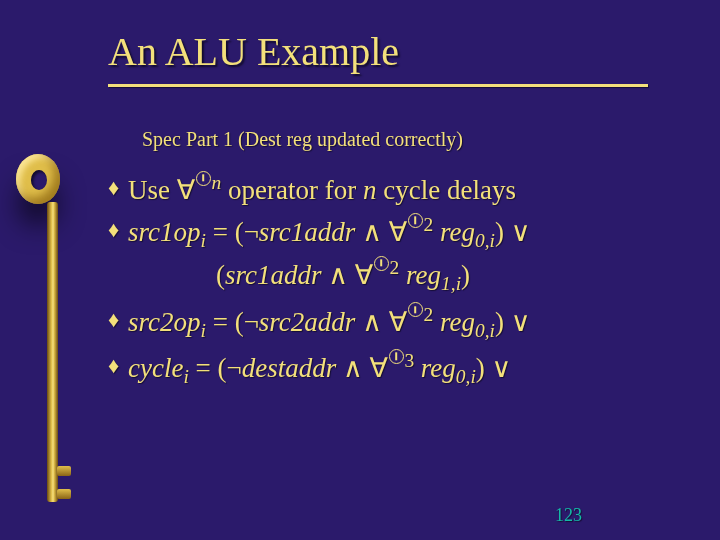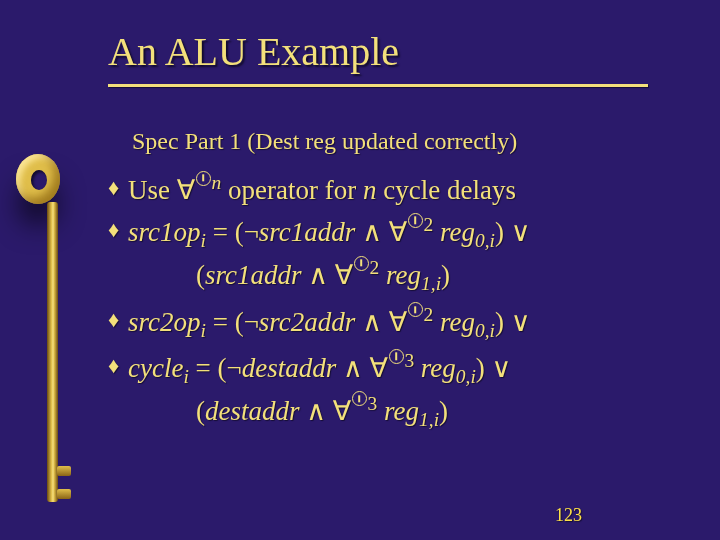--- a/index.html
+++ b/index.html
@@ -1,26 +1,26 @@
 <!DOCTYPE html>
 <html><head>
 <meta charset="utf-8">
 <style>
   html,body{margin:0;padding:0}
   body{width:720px;height:540px;background:#2b1a6b;font-family:"Times New Roman",Times,serif;color:#f3e07b;position:relative;overflow:hidden}
   .slide{position:relative;width:606px;height:540px;box-sizing:border-box}
   .title{position:absolute;left:108px;top:28px;font-size:40px;font-weight:400;text-shadow:2px 2px 2px rgba(0,0,0,.6)}
   .rule{position:absolute;left:108px;top:84px;width:540px;height:3px;background:#f3e07b;box-shadow:1px 1px 1px rgba(0,0,0,.5)}
-  .subtitle{position:absolute;left:132px;top:128px;font-size:24px;text-shadow:1px 1px 1px rgba(0,0,0,.5)}
+  .subtitle{position:absolute;left:142px;top:128px;font-size:20px;text-shadow:1px 1px 1px rgba(0,0,0,.5)}
   .content{position:absolute;left:108px;top:170px;right:48px;font-size:27px;line-height:1.35;text-shadow:1px 1px 1px rgba(0,0,0,.5)}
   .row{display:flex;align-items:flex-start;margin-bottom:4px}
   .dia{flex:0 0 20px;font-size:22px;margin-top:3px}
   .body{flex:1}
-  .cont{margin-left:68px}
-  .pg{position:absolute;right:24px;bottom:14px;font-size:18px;color:#fde047;text-shadow:1px 1px 1px rgba(0,0,0,.5)}
+  .cont{margin-left:88px}
+  .pg{position:absolute;right:24px;bottom:14px;font-size:18px;color:#14b8a6;text-shadow:1px 1px 1px rgba(0,0,0,.5)}
   .key{position:absolute;left:16px;top:154px}
   .bow{width:44px;height:50px;border-radius:50%;background:#e0be4a;box-shadow:inset -6px -6px 10px rgba(120,80,0,.6),inset 4px 4px 6px rgba(255,235,160,.9),0 24px 30px -6px rgba(0,0,0,.9)}
   .hole{position:absolute;left:15px;top:16px;width:16px;height:20px;border-radius:50%;background:#2b1a6b;box-shadow:inset 2px 2px 3px rgba(0,0,0,.6)}
   .shaft{position:absolute;left:31px;top:48px;width:11px;height:300px;background:linear-gradient(90deg,#6a4a10,#e0be4a 40%,#f6e080 55%,#e0be4a 65%,#6a4a10);border-radius:3px;box-shadow:0 24px 30px -6px rgba(0,0,0,.9)}
   .tooth{position:absolute;left:41px;width:14px;height:10px;background:linear-gradient(180deg,#e0be4a,#8a6416);border-radius:2px}
   .t1{top:312px}.t2{top:335px}
   .forall{font-family:inherit}
   .circ{display:inline-block;border:1.6px solid currentColor;border-radius:50%;width:.48em;height:.48em;position:relative;top:-.5em;margin:0 .06em 0 .02em}
   .circ::before{content:"";position:absolute;left:50%;top:50%;width:1.6px;height:57%;background:currentColor;transform:translate(-50%,-50%)}
   .sup{font-size:.72em;vertical-align:super;margin-left:-.04em}
@@ -67,22 +67,19 @@
       <span class="dia">♦</span>
       <span class="body">
         <span class="it">src2op</span><sub>i</sub><span> = (</span><span>¬</span><span class="it">src2addr</span><span> ∧ </span><span class="forall">∀</span><span class="circ"></span><span class="sup">2</span><span class="it"> reg</span><sub><span>0,</span><span>i</span></sub><span>) ∨</span>
       </span>
     </div>
 
     <div class="row">
       <span class="dia">♦</span>
       <span class="body">
         <span class="it">cycle</span><sub>i</sub><span> = (</span><span>¬</span><span class="it">destaddr</span><span> ∧ </span><span class="forall">∀</span><span class="circ"></span><span class="sup">3</span><span class="it"> reg</span><sub><span>0,</span><span>i</span></sub><span>) ∨</span>
-        <div class="cont">
-          <span>(</span><span class="it">destaddr</span><span> ∧ </span><span class="forall">∀</span><span class="circ"></span><span class="sup">3</span><span class="it"> reg</span><sub><span>1,</span><span>i</span></sub><span>)</span>
-        </div>
       </span>
     </div>
 
   </div>
 
   <div class="pg">123</div>
 </div>
 
 </body></html>

